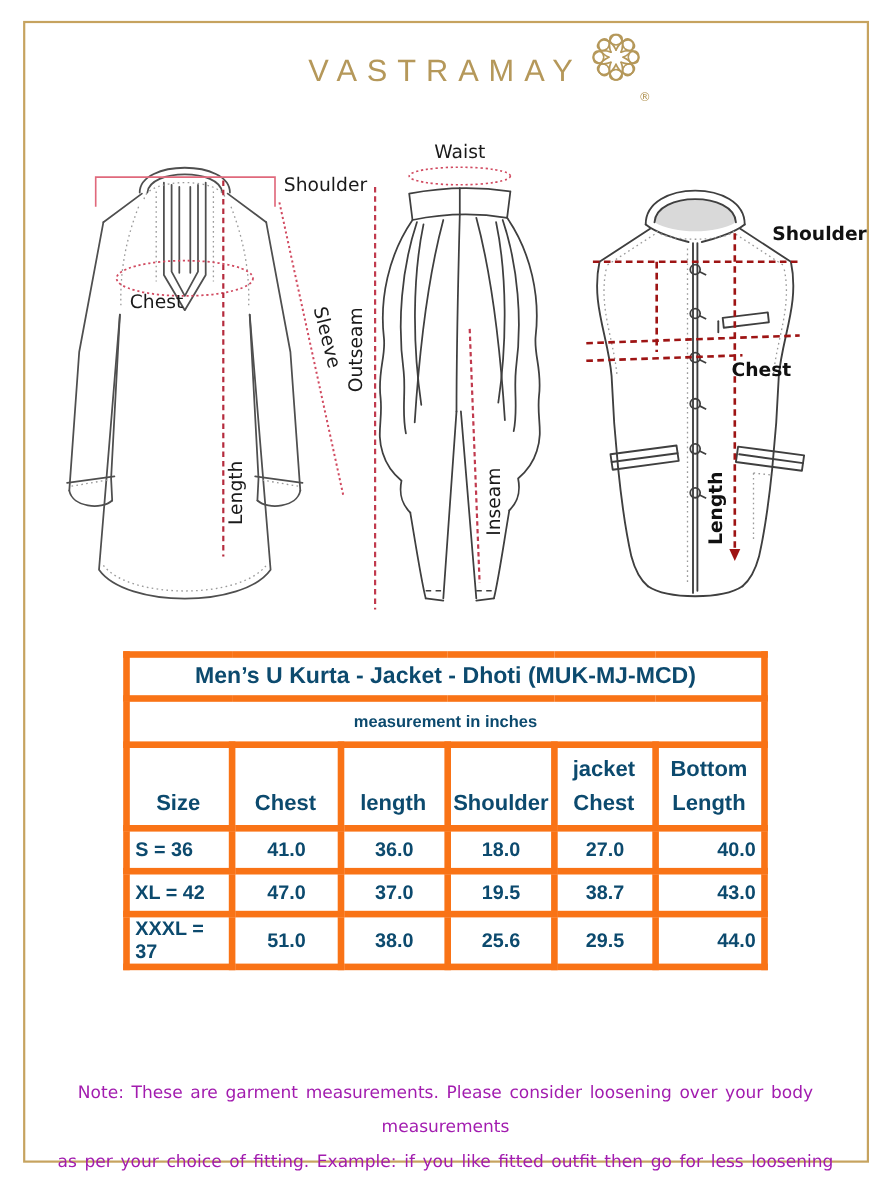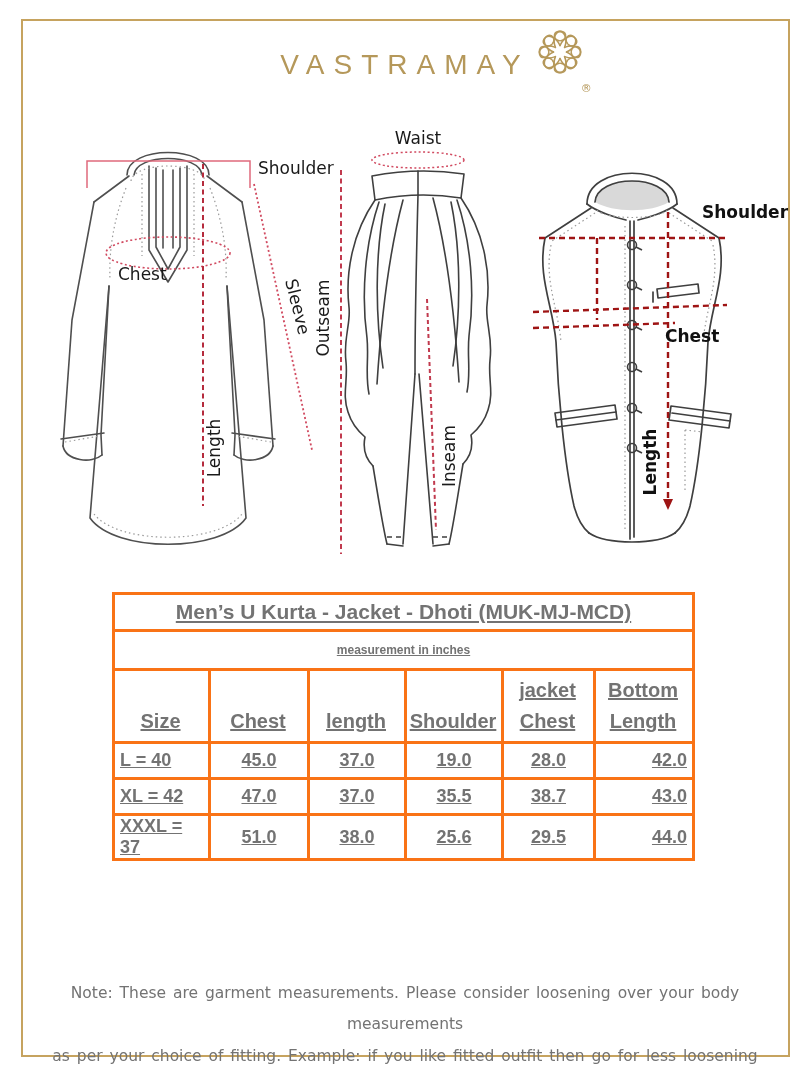--- a/index.html
+++ b/index.html
@@ -19,31 +19,31 @@
   .fig{position:absolute;}
   .fig-kurta{left:30px;top:6px;}
   .fig-dhoti{left:315px;top:0px;}
   .fig-jacket{left:525px;top:28px;}
   svg text{font-family:"DejaVu Sans","Liberation Sans",sans-serif;}
   .lbl{font-size:17px;fill:#1a1a1a;}
   .lbl-b{font-size:17px;font-weight:bold;fill:#111;}
   
   .size-table{position:absolute;left:112px;top:592px;width:580px;border-collapse:collapse;
               table-layout:fixed;font-family:"Liberation Sans",sans-serif;}
-  .size-table th,.size-table td{border:3px solid #f97316;color:#737373;text-decoration:underline;}
+  .size-table th,.size-table td{border:6px solid #f97316;color:#0c4a6e;}
   .tbl-title{height:32px;font-size:21px;font-weight:bold;text-align:center;}
-  .tbl-sub{height:34px;font-size:12px;font-weight:bold;text-align:center;}
+  .tbl-sub{height:34px;font-size:15px;font-weight:bold;text-align:center;}
   .col-row th{height:66px;font-size:20px;font-weight:bold;text-align:center;
               vertical-align:bottom;white-space:pre-line;padding:0 4px 4px 2px;line-height:1.55;}
   .size-table tbody td{height:33px;font-size:18px;font-weight:bold;text-align:center;padding:0 3px;}
   .size-table tbody td:first-child{text-align:left;padding-left:5px;}
   .size-table tbody td:last-child{text-align:right;padding-right:5px;}
   
   .note{position:absolute;left:40px;right:40px;top:962px;text-align:center;
-        font-size:15.5px;line-height:2.05;color:#737373;word-spacing:2px;}
+        font-size:15.5px;line-height:2.05;color:#a21caf;word-spacing:2px;}
 </style>
 </head>
 <body>
 
 <div class="page">
   <div class="frame"></div>
 
   <header class="logo">
     <div class="logo-inner">
       <span class="logo-text">VASTRAMAY</span>
@@ -239,32 +239,32 @@
           <th>length</th>
           <th>Shoulder</th>
           <th>jacket
 Chest</th>
           <th>Bottom
 Length</th>
         </tr>
     </thead>
     <tbody id="table-body">
         <tr>
-          <td>L = 40</td>
-          <td>45.0</td>
-          <td>37.0</td>
-          <td>19.0</td>
-          <td>28.0</td>
-          <td>42.0</td>
+          <td>S = 36</td>
+          <td>41.0</td>
+          <td>36.0</td>
+          <td>18.0</td>
+          <td>27.0</td>
+          <td>40.0</td>
         </tr>
         <tr>
           <td>XL = 42</td>
           <td>47.0</td>
           <td>37.0</td>
-          <td>35.5</td>
+          <td>19.5</td>
           <td>38.7</td>
           <td>43.0</td>
         </tr>
         <tr>
           <td>XXXL = 37</td>
           <td>51.0</td>
           <td>38.0</td>
           <td>25.6</td>
           <td>29.5</td>
           <td>44.0</td>

